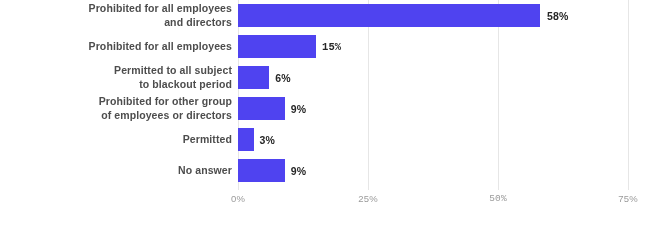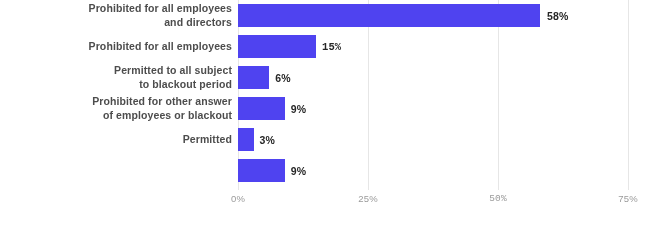--- a/index.html
+++ b/index.html
@@ -155,38 +155,41 @@
           <span>Permitted to all subject</span>
           <span>to blackout period</span>
         </div>
         <div class="bar-track" style="width: 390px;">
           <div class="bar" style="width: 31.2px; background: rgb(79, 67, 240);"></div>
           <div class="bar-value" style="left: 37.2px;">6%</div>
         </div>
       </div>
       <div class="bar-row" style="top: 93px;">
         <div class="row-label">
-          <span>Prohibited for other answer</span>
-          <span>of employees or blackout</span>
+          <span>Prohibited for other group</span>
+          <span>of employees or directors</span>
         </div>
         <div class="bar-track" style="width: 390px;">
           <div class="bar" style="width: 46.8px; background: rgb(79, 67, 240);"></div>
           <div class="bar-value" style="left: 52.8px;">9%</div>
         </div>
       </div>
       <div class="bar-row" style="top: 124px;">
         <div class="row-label">
           <span>Permitted</span>
         </div>
         <div class="bar-track" style="width: 390px;">
           <div class="bar" style="width: 15.6px; background: rgb(79, 67, 240);"></div>
           <div class="bar-value" style="left: 21.6px;">3%</div>
         </div>
       </div>
       <div class="bar-row" style="top: 155px;">
+        <div class="row-label">
+          <span>No answer</span>
+        </div>
         <div class="bar-track" style="width: 390px;">
           <div class="bar" style="width: 46.8px; background: rgb(79, 67, 240);"></div>
           <div class="bar-value" style="left: 52.8px;">9%</div>
         </div>
       </div>
     </div>
 
   <div id="x-axis">
       <div class="tick-label" style="left: 238px;">0%</div>
       <div class="tick-label" style="left: 368px;">25%</div>

